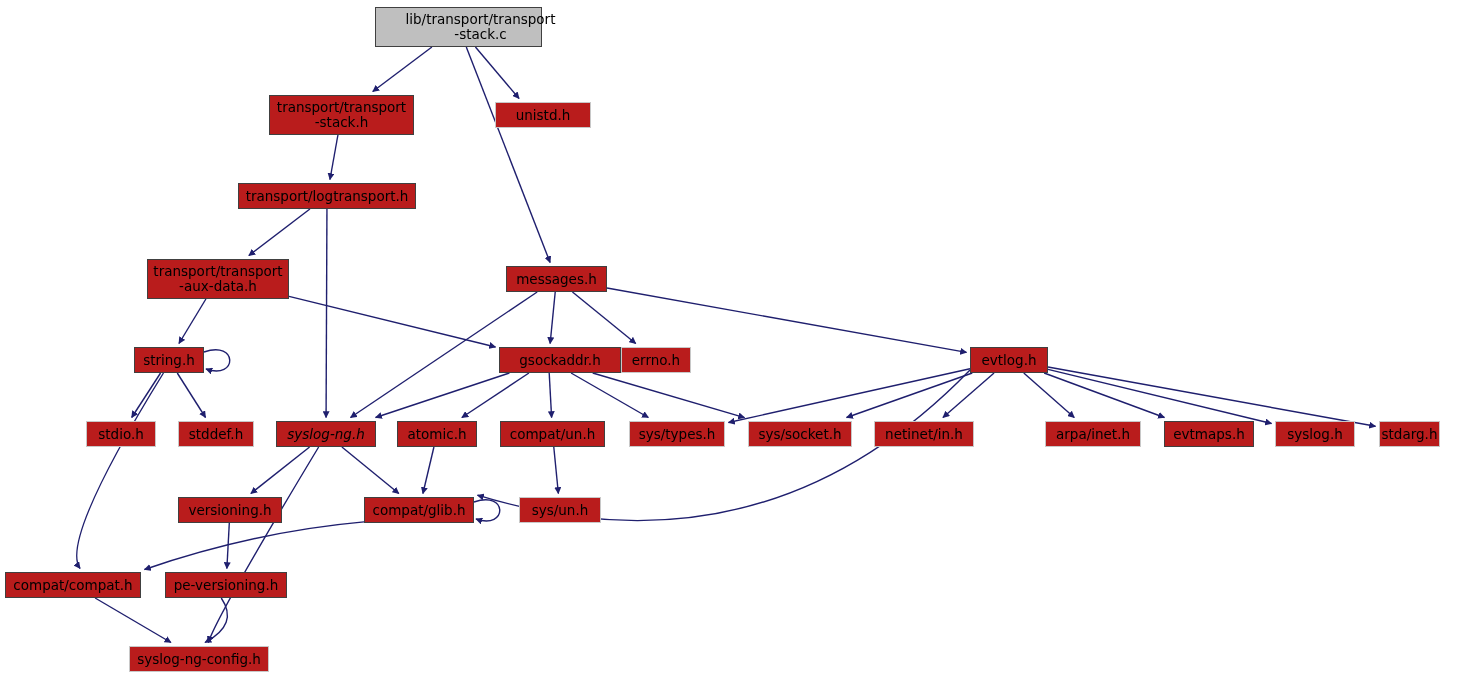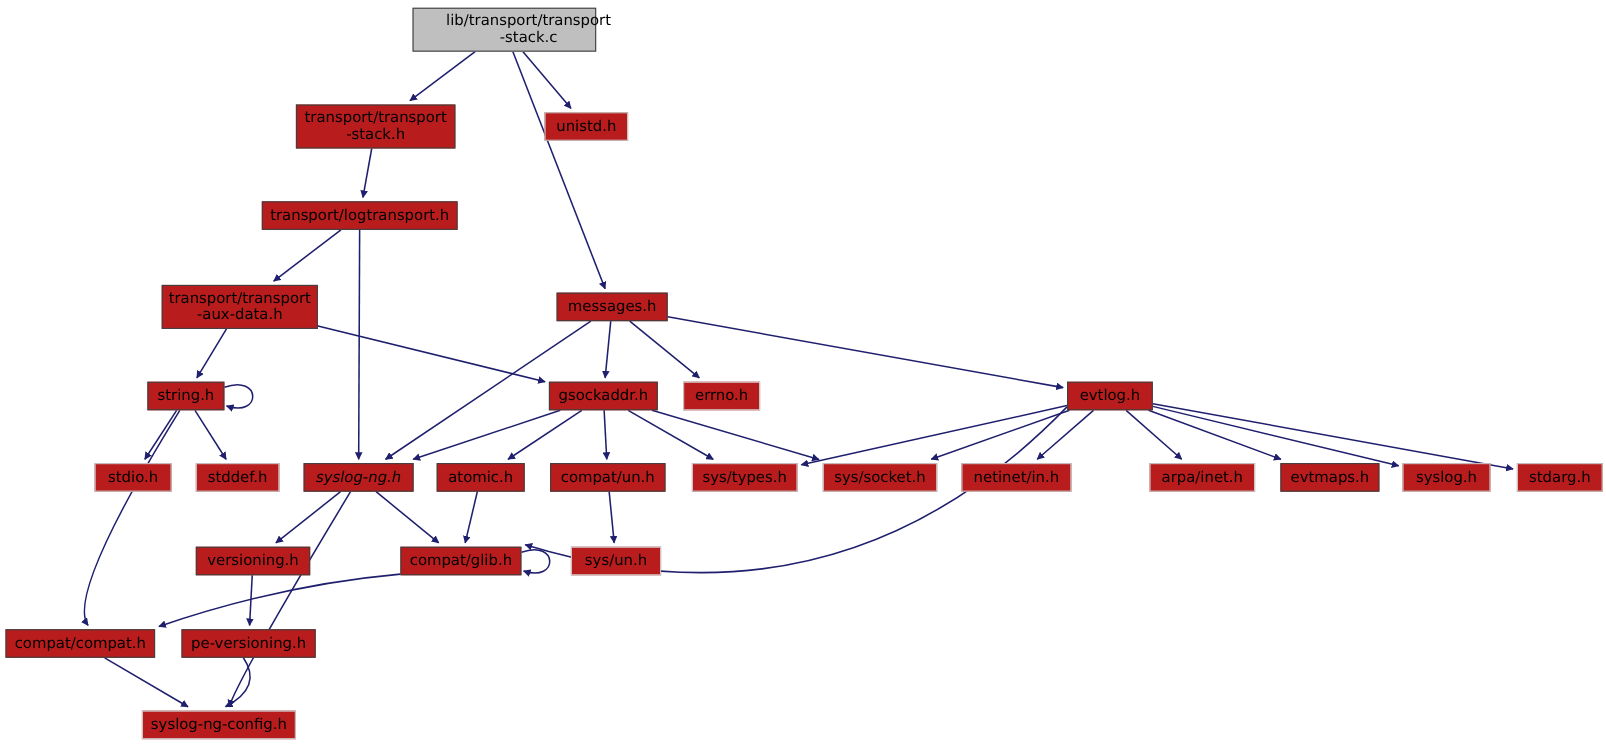--- a/index.html
+++ b/index.html
@@ -64,41 +64,41 @@
         <path marker-end="url(#ah)" d="M 229.30666666666667 523 L 226.88 568.5"></path>
         <path marker-end="url(#ah)" d="M 95.13513513513513 598 L 170.90540540540542 642.5"></path>
         <path marker-end="url(#ah)" d="M 221.25675675675674 598 Q 239.1385135135135 624.25 205.02027027027026 642.5"></path>
       </g>
   </svg>
   <div id="node-layer">
       <div class="node root" style="left: 375px; top: 7px; width: 167px; height: 40px;">lib/transport/transport
 -stack.c</div>
       <div class="node proj" style="left: 269px; top: 95px; width: 145px; height: 40px;">transport/transport
 -stack.h</div>
-      <div class="node sys" style="left: 495px; top: 102px; width: 76px; height: 26px;">unistd.h</div>
+      <div class="node sys" style="left: 495px; top: 102px; width: 96px; height: 26px;">unistd.h</div>
       <div class="node proj" style="left: 238px; top: 183px; width: 178px; height: 26px;">transport/logtransport.h</div>
       <div class="node proj" style="left: 147px; top: 259px; width: 142px; height: 40px;">transport/transport
 -aux-data.h</div>
       <div class="node proj" style="left: 506px; top: 266px; width: 101px; height: 26px;">messages.h</div>
       <div class="node proj" style="left: 134px; top: 347px; width: 70px; height: 26px;">string.h</div>
-      <div class="node proj" style="left: 499px; top: 347px; width: 99px; height: 26px;">gsockaddr.h</div>
+      <div class="node proj" style="left: 499px; top: 347px; width: 122px; height: 26px;">gsockaddr.h</div>
       <div class="node sys" style="left: 621px; top: 347px; width: 70px; height: 26px;">errno.h</div>
       <div class="node proj" style="left: 970px; top: 347px; width: 78px; height: 26px;">evtlog.h</div>
       <div class="node sys" style="left: 86px; top: 421px; width: 70px; height: 26px;">stdio.h</div>
       <div class="node sys" style="left: 178px; top: 421px; width: 76px; height: 26px;">stddef.h</div>
       <div class="node proj" style="left: 276px; top: 421px; width: 100px; height: 26px; font-style: italic;">syslog-ng.h</div>
       <div class="node proj" style="left: 397px; top: 421px; width: 80px; height: 26px;">atomic.h</div>
       <div class="node proj" style="left: 500px; top: 421px; width: 105px; height: 26px;">compat/un.h</div>
       <div class="node sys" style="left: 629px; top: 421px; width: 96px; height: 26px;">sys/types.h</div>
       <div class="node sys" style="left: 748px; top: 421px; width: 104px; height: 26px;">sys/socket.h</div>
       <div class="node sys" style="left: 874px; top: 421px; width: 100px; height: 26px;">netinet/in.h</div>
       <div class="node sys" style="left: 1045px; top: 421px; width: 96px; height: 26px;">arpa/inet.h</div>
       <div class="node proj" style="left: 1164px; top: 421px; width: 90px; height: 26px;">evtmaps.h</div>
       <div class="node sys" style="left: 1275px; top: 421px; width: 80px; height: 26px;">syslog.h</div>
-      <div class="node sys" style="left: 1379px; top: 421px; width: 78px; height: 26px;">stdarg.h</div>
+      <div class="node sys" style="left: 1379px; top: 421px; width: 61px; height: 26px;">stdarg.h</div>
       <div class="node proj" style="left: 178px; top: 497px; width: 104px; height: 26px;">versioning.h</div>
       <div class="node proj" style="left: 364px; top: 497px; width: 110px; height: 26px;">compat/glib.h</div>
       <div class="node sys" style="left: 519px; top: 497px; width: 82px; height: 26px;">sys/un.h</div>
       <div class="node proj" style="left: 5px; top: 572px; width: 136px; height: 26px;">compat/compat.h</div>
       <div class="node proj" style="left: 165px; top: 572px; width: 122px; height: 26px;">pe-versioning.h</div>
       <div class="node sys" style="left: 129px; top: 646px; width: 140px; height: 26px;">syslog-ng-config.h</div>
     </div>
 </div>
 
 </body></html>

